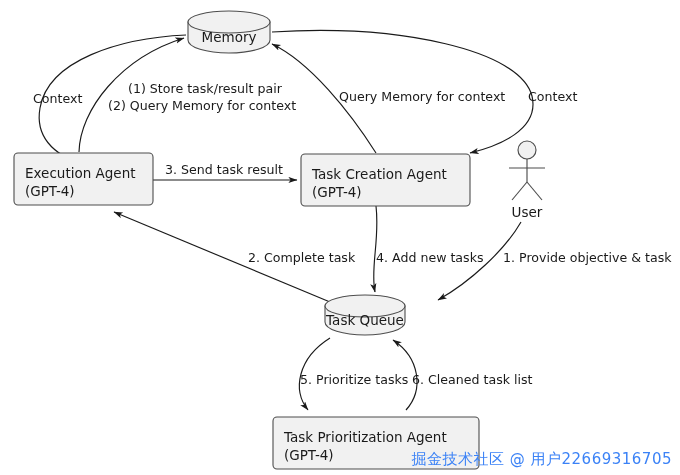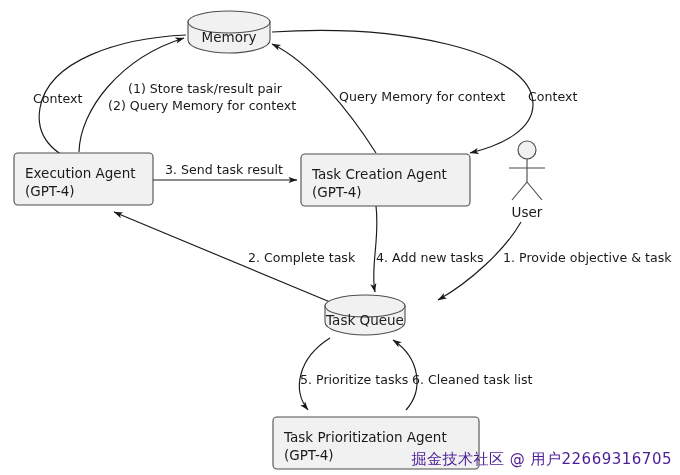--- a/index.html
+++ b/index.html
@@ -72,21 +72,21 @@
     font-size: 13.5px;
     fill: #1a1a1a;
     text-anchor: middle;
   }
   .watermark-text {
     position: absolute;
     right: 8px;
     bottom: 6px;
     font-family: "DejaVu Sans", sans-serif;
     font-size: 15px;
-    color: #4c1d95;
+    color: #3b82f6;
     letter-spacing: 0.5px;
     white-space: nowrap;
     user-select: none;
   }
 </style>
 </head>
 <body>
 
 <div id="diagram-root">
 

